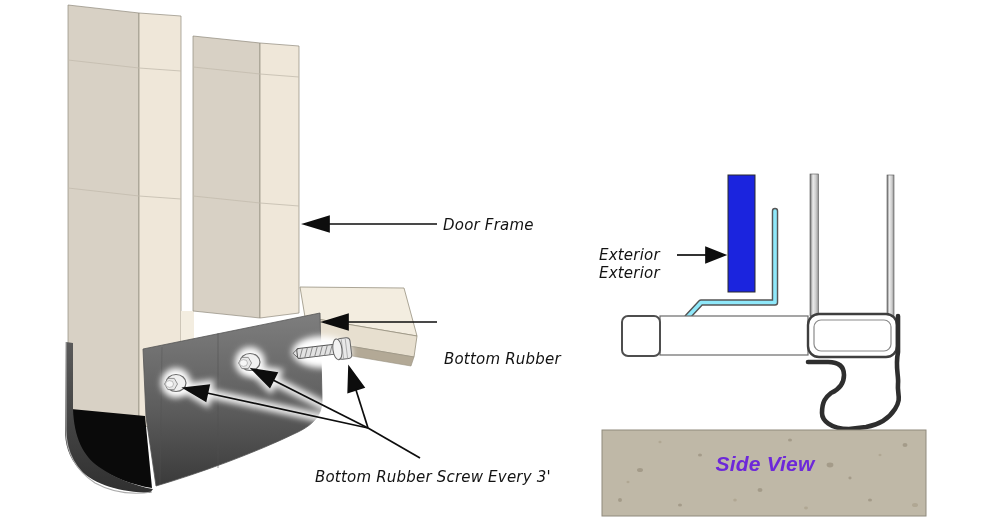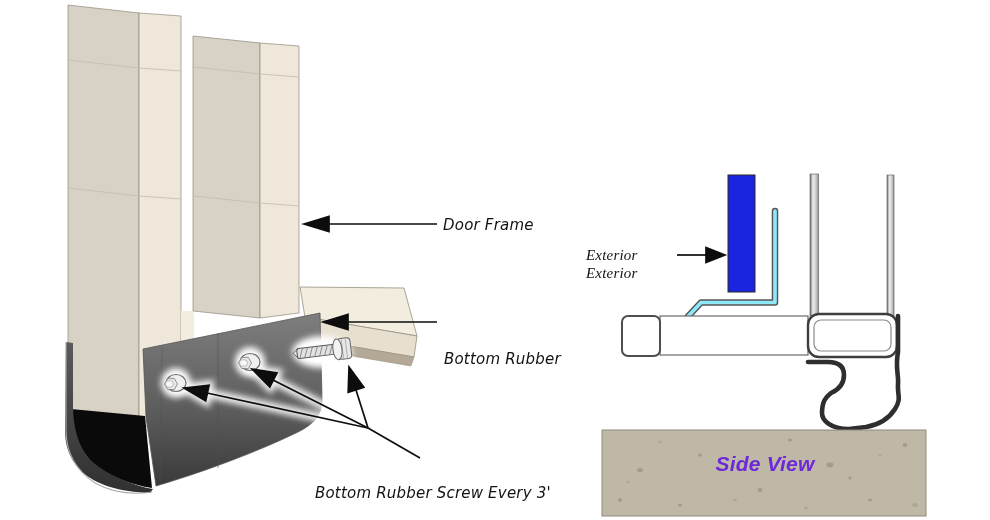--- a/index.html
+++ b/index.html
@@ -189,22 +189,22 @@
       <line x1="677" y1="255" x2="707" y2="255"></line>
       <polygon points="725,255 706,247.5 706,262.5"></polygon>
     </g>
   </g>
 </svg>
 
 <div class="lbl" style="left:443px;top:216px;">Door Frame</div>
 
 <div class="lbl" style="left:444px;top:314px;margin-top:36px;">Bottom Rubber</div>
 
-<div class="lbl" style="left:315px;top:484px;">Bottom Rubber Screw Every 3'</div>
-
-<div class="lbl" style="left:586px;top:246px;font-family:Liberation Serif, serif;">
+<div class="lbl" style="left:315px;top:468px;">Bottom Rubber Screw Every 3'</div>
+
+<div class="lbl" style="left:599px;top:246px;">
   <div>Exterior</div>
   <div>Exterior</div>
 </div>
 
 <div class="lbl lbl-bold" style="left:700px;top:455px;width:130px;text-align:center;">Side View</div>
 
 </div>
 
 </body></html>

